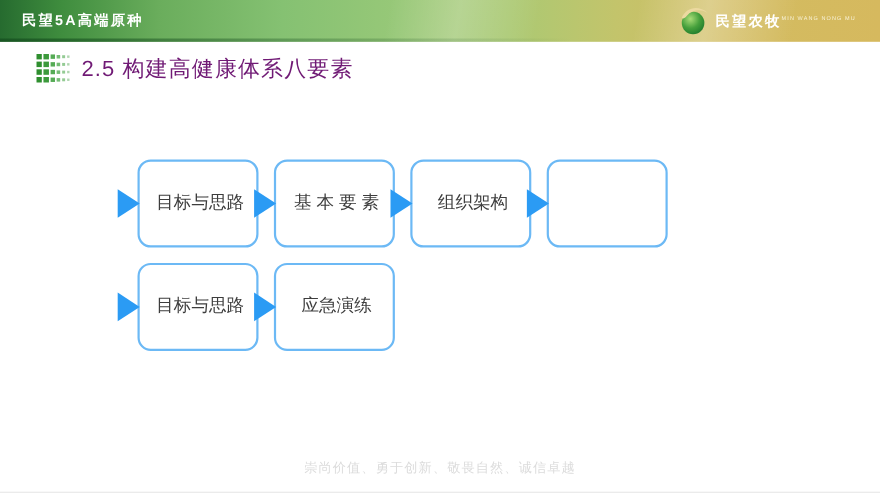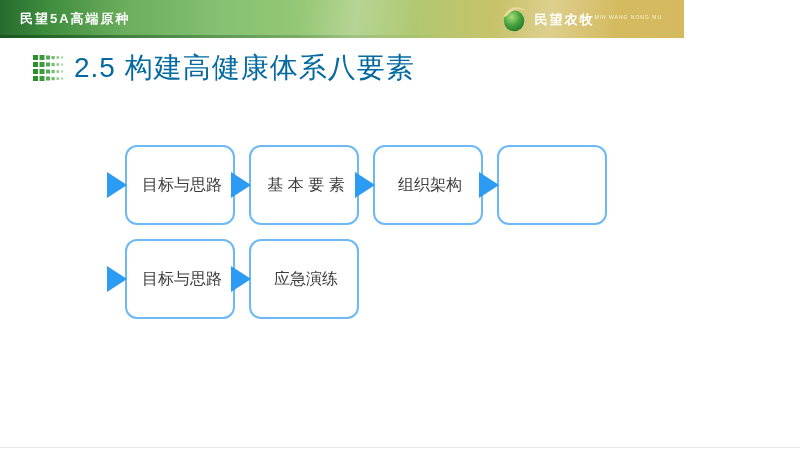--- a/index.html
+++ b/index.html
@@ -4,21 +4,21 @@
 <style>
   html,body { margin:0; padding:0; background:#fff; }
   * { box-sizing:border-box; }
   .slide {
     position:relative; width:800px; height:450px; background:#ffffff;
     font-family:"Liberation Sans", sans-serif; overflow:hidden;
   }
 
   
   .header {
-    position:absolute; top:0; left:0; width:684px; height:38px;
+    position:absolute; top:0; left:0; width:800px; height:38px;
     background:linear-gradient(90deg,
       #266b2f 0%, #3f8d3e 7%, #6aad5c 18%, #85c172 32%,
       #97c878 45%, #abc973 58%, #c3c46b 70%, #d2bc61 82%, #d6b95e 100%);
     padding-left:44px;
   }
   .header::before {
     content:""; position:absolute; inset:0;
     background-image:
       linear-gradient(100deg, rgba(255,255,255,0) 44%, rgba(255,255,255,0.22) 52%, rgba(255,255,255,0) 61%),
       linear-gradient(100deg, rgba(255,255,255,0) 72%, rgba(255,255,255,0.28) 80%, rgba(255,255,255,0) 90%);
@@ -34,21 +34,21 @@
   .logo { position:absolute; right:22px; top:50%; transform:translateY(-50%);
     display:flex; align-items:center; gap:6px; z-index:2; }
   .logo-mark { width:28px; height:28px; }
   .logo-text { display:flex; line-height:1; }
   .logo-cn { color:#ffffff; font-size:13px; font-weight:bold; letter-spacing:2px; }
   .logo-en { color:rgba(255,252,235,0.85); font-size:5px; letter-spacing:1px; margin-top:2px; }
 
   
   .title-row { position:absolute; top:49px; left:33px; display:flex; align-items:center; gap:10px; }
   .dots-icon { width:31px; height:27px; flex:0 0 auto; }
-  .title { margin:0; font-size:28px; font-weight:500; color:#0369a1; letter-spacing:1px; }
+  .title { margin:0; font-size:20px; font-weight:500; color:#701a75; letter-spacing:1px; }
 
   
   .grid {
     position:absolute; top:145px; left:125px;
     display:grid; grid-template-columns:repeat(4, 110px);
     column-gap:30px; row-gap:16px;gap:14px;
   }
   .box {
     position:relative; width:110px; height:80px; background:#ffffff;
     border:2px solid #6cb9f5; border-radius:12px;
@@ -135,15 +135,16 @@
     <div class="box">
       <span class="arrow"></span>
       <span class="label">目标与思路</span>
     </div>
     <div class="box">
       <span class="arrow"></span>
       <span class="label">应急演练</span>
     </div>
   </div>
 
+  <div class="footer">崇尚价值、勇于创新、敬畏自然、诚信卓越</div>
   <div class="bottom-line"></div>
 
 </div>
 
 </body></html>

